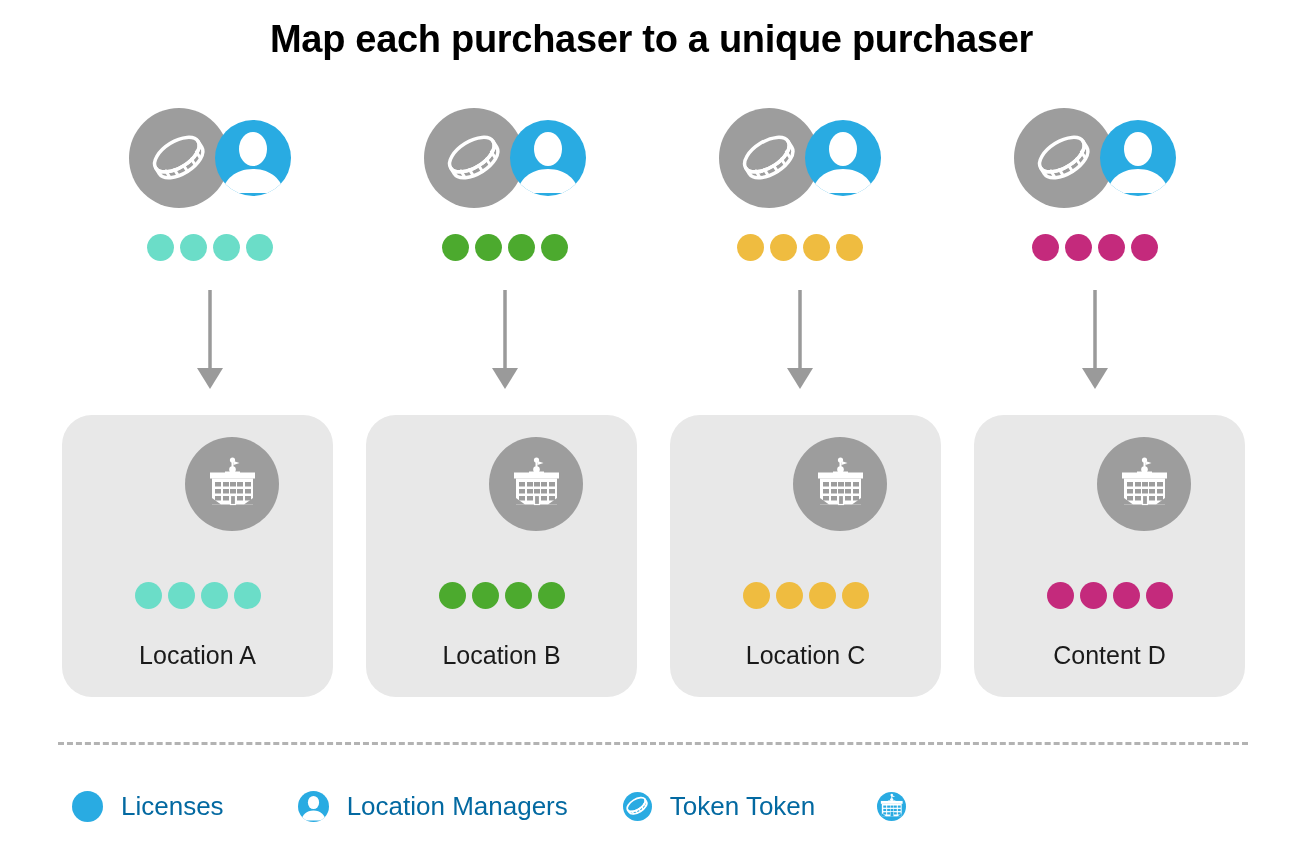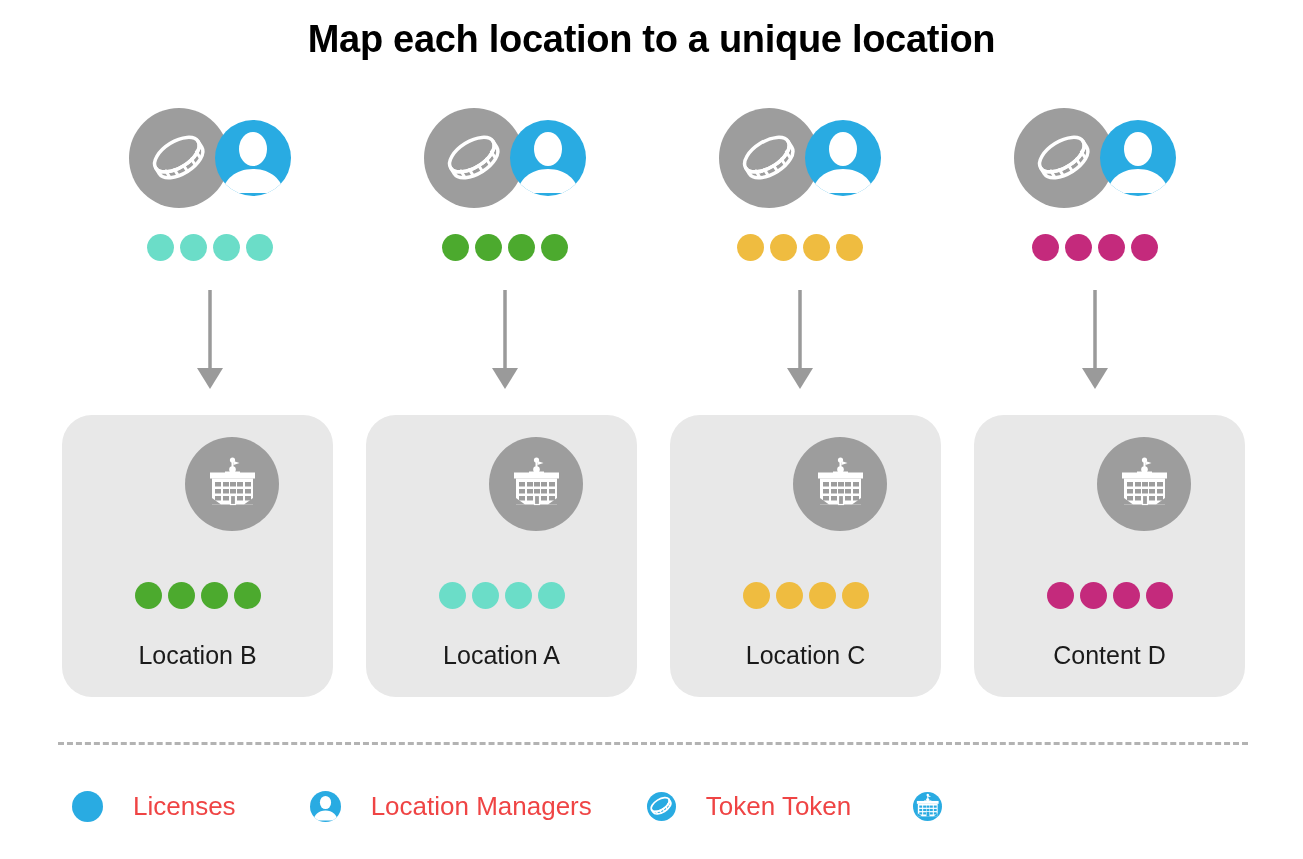--- a/index.html
+++ b/index.html
@@ -203,32 +203,32 @@
     align-items: center;
     justify-content: center;
     overflow: hidden;
   }
   .legend-swatch.small {
     width: 29px;
     height: 29px;
   }
   .legend-label {
     font-size: 26px;
-    color: #ef4444;
-    margin-left: 30px;
+    color: #0369a1;
+    margin-left: 18px;
     white-space: nowrap;
   }
   .gap-a { width: 74px; }
   .gap-b { width: 55px; }
   .gap-c { width: 62px; }
 </style>
 </head>
 <body>
 
-<div class="title">Map each location to a unique location</div>
+<div class="title">Map each purchaser to a unique purchaser</div>
 
 <div class="purchasers">
 
   <div class="purchaser">
     <div class="purchaser-icons">
       <div class="token-circle">
         <svg width="62" height="62" viewBox="0 0 62 62">
           <g transform="rotate(-32 31 31)">
             <ellipse cx="31" cy="27" rx="25" ry="13" fill="none" stroke="#ffffff" stroke-width="3.5"></ellipse>
             <path d="M6 27 a25 13 0 0 0 50 0 l0 7 a25 13 0 0 1 -50 0 z" fill="none" stroke="#ffffff" stroke-width="3.5" stroke-linejoin="round"></path>
@@ -388,26 +388,26 @@
             <rect x="43" y="42" width="6" height="4.5"></rect>
             <rect x="28" y="41" width="6" height="9.5"></rect>
             <path d="M10 50.5 L19 50.5 L10 44 Z"></path>
             <path d="M51 50.5 L42 50.5 L51 44 Z"></path>
           </g>
           <rect x="28.5" y="41.5" width="5" height="9" fill="none" stroke="#ffffff" stroke-width="1.2"></rect>
         </svg>
       </div>
     </div>
     <div class="loc-dots">
-      <div class="loc-dot" style="background:#4caa2e"></div>
-      <div class="loc-dot" style="background:#4caa2e"></div>
-      <div class="loc-dot" style="background:#4caa2e"></div>
-      <div class="loc-dot" style="background:#4caa2e"></div>
-    </div>
-    <div class="loc-label">Location B</div>
+      <div class="loc-dot" style="background:#6bddc8"></div>
+      <div class="loc-dot" style="background:#6bddc8"></div>
+      <div class="loc-dot" style="background:#6bddc8"></div>
+      <div class="loc-dot" style="background:#6bddc8"></div>
+    </div>
+    <div class="loc-label">Location A</div>
   </div>
 
   <div class="loc-card">
     <div class="loc-icon-wrap">
       <div class="building-circle">
         <svg width="60" height="60" viewBox="0 0 60 60">
           <circle cx="30.5" cy="6" r="2.6" fill="#ffffff"></circle>
           <rect x="29.5" y="6" width="2" height="7" fill="#ffffff"></rect>
           <path d="M31.5 7 l6 2 l-6 2 z" fill="#ffffff"></path>
           <circle cx="30.5" cy="15.5" r="3.3" fill="#ffffff"></circle>
@@ -431,26 +431,26 @@
             <rect x="43" y="42" width="6" height="4.5"></rect>
             <rect x="28" y="41" width="6" height="9.5"></rect>
             <path d="M10 50.5 L19 50.5 L10 44 Z"></path>
             <path d="M51 50.5 L42 50.5 L51 44 Z"></path>
           </g>
           <rect x="28.5" y="41.5" width="5" height="9" fill="none" stroke="#ffffff" stroke-width="1.2"></rect>
         </svg>
       </div>
     </div>
     <div class="loc-dots">
-      <div class="loc-dot" style="background:#6bddc8"></div>
-      <div class="loc-dot" style="background:#6bddc8"></div>
-      <div class="loc-dot" style="background:#6bddc8"></div>
-      <div class="loc-dot" style="background:#6bddc8"></div>
-    </div>
-    <div class="loc-label">Location A</div>
+      <div class="loc-dot" style="background:#4caa2e"></div>
+      <div class="loc-dot" style="background:#4caa2e"></div>
+      <div class="loc-dot" style="background:#4caa2e"></div>
+      <div class="loc-dot" style="background:#4caa2e"></div>
+    </div>
+    <div class="loc-label">Location B</div>
   </div>
 
   <div class="loc-card">
     <div class="loc-icon-wrap">
       <div class="building-circle">
         <svg width="60" height="60" viewBox="0 0 60 60">
           <circle cx="30.5" cy="6" r="2.6" fill="#ffffff"></circle>
           <rect x="29.5" y="6" width="2" height="7" fill="#ffffff"></rect>
           <path d="M31.5 7 l6 2 l-6 2 z" fill="#ffffff"></path>
           <circle cx="30.5" cy="15.5" r="3.3" fill="#ffffff"></circle>

